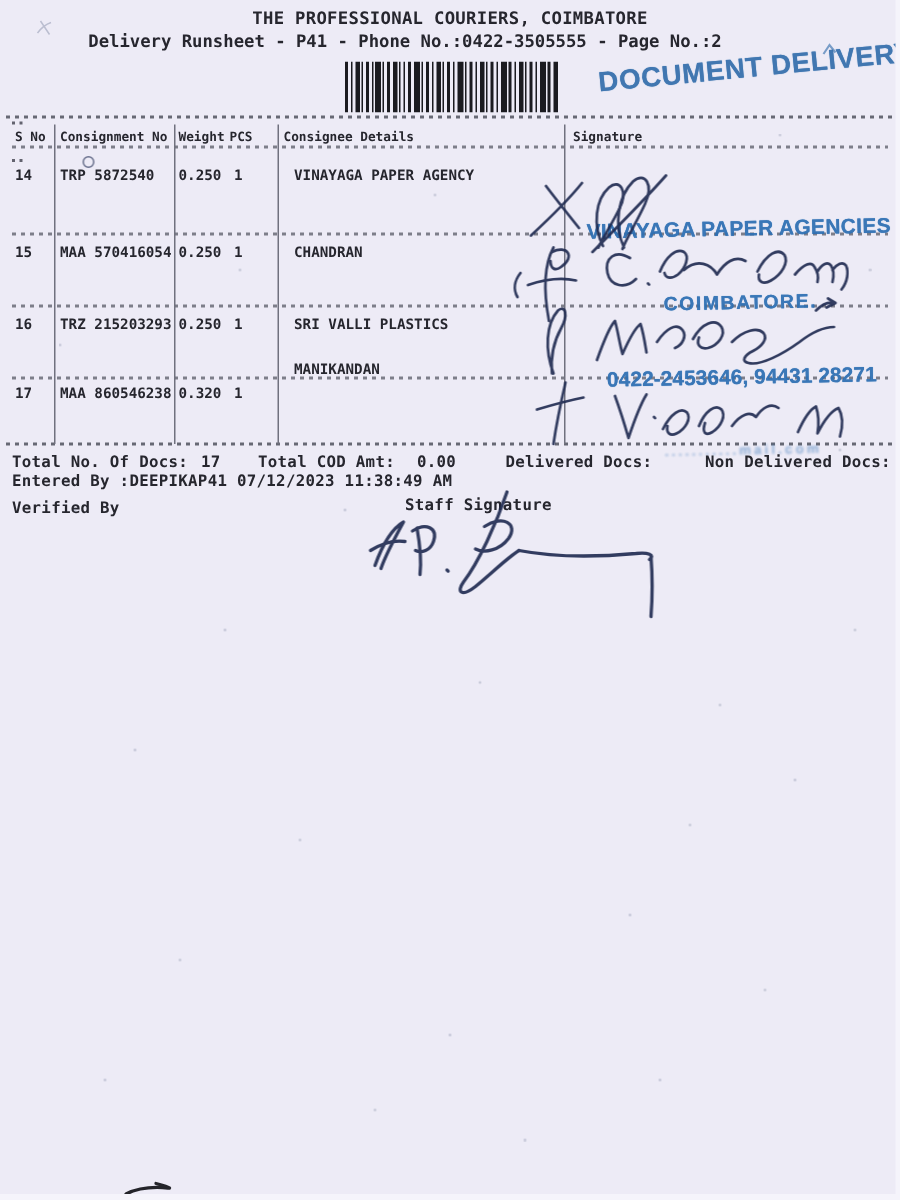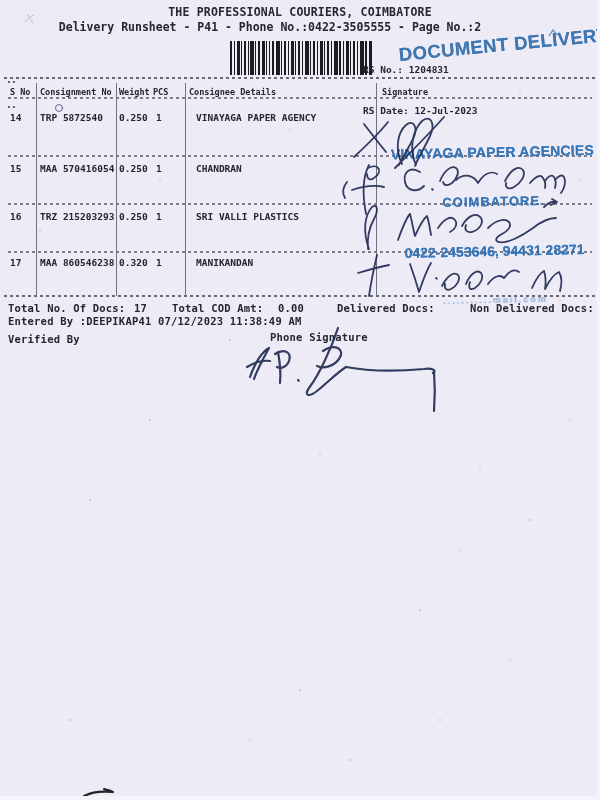--- a/index.html
+++ b/index.html
@@ -86,24 +86,20 @@
         <rect x="116" width="3" height="34"></rect>
       <rect x="120" width="1" height="34"></rect>
         <rect x="123" width="2" height="34"></rect>
         <rect x="127" width="1" height="34"></rect>
       <rect x="130" width="4" height="34"></rect>
         <rect x="135" width="2" height="34"></rect>
         <rect x="139" width="3" height="34"></rect>
     </g>
   </svg>
 
-  <div class="abs meta meta-right">
-    <div>RS No.: 1204831</div>
-    <div>RS Date: 12-Jul-2023</div>
-  </div>
 
   <div class="abs stamp-dd">DOCUMENT DELIVERY</div>
 
   <div class="dot strong" style="top:77px;left:4px;width:592px;"></div>
   <div class="dot" style="top:97px;left:8px;width:584px;"></div>
   <div class="dot" style="top:155px;left:8px;width:584px;"></div>
   <div class="dot" style="top:203px;left:8px;width:584px;"></div>
   <div class="dot" style="top:251px;left:8px;width:584px;"></div>
   <div class="dot strong" style="top:295px;left:4px;width:592px;"></div>
 
@@ -141,39 +137,39 @@
     <div class="abs cell" style="top:211px;left:119px;">0.250</div>
     <div class="abs cell" style="top:211px;left:156px;">1</div>
     <div class="abs cell" style="top:211px;left:196px;">SRI VALLI PLASTICS</div>
   </div>
 
   <div>
     <div class="abs cell" style="top:257px;left:10px;">17</div>
     <div class="abs cell" style="top:257px;left:40px;">MAA 860546238</div>
     <div class="abs cell" style="top:257px;left:119px;">0.320</div>
     <div class="abs cell" style="top:257px;left:156px;">1</div>
-    <div class="abs cell" style="top:257px;left:196px;">MANIKANDAN</div>
+    <div class="abs cell" style="top:241px;left:196px;">MANIKANDAN</div>
   </div>
 
   <div class="abs stamp-rx">
     <div class="l1">VINAYAGA PAPER AGENCIES</div>
     <div class="l2">COIMBATORE.</div>
     <div class="l3">0422-2453646, 94431 28271</div>
     <div class="l4">...........mail.com</div>
   </div>
 
   <div class="abs sum" style="top:302px;left:8px;">Total No. Of Docs:</div>
   <div class="abs sum" style="top:302px;left:134px;">17</div>
   <div class="abs sum" style="top:302px;left:172px;">Total COD Amt:</div>
   <div class="abs sum" style="top:302px;left:278px;">0.00</div>
   <div class="abs sum" style="top:302px;left:337px;">Delivered Docs:</div>
   <div class="abs sum" style="top:302px;left:470px;">Non Delivered Docs:</div>
   <div class="abs sum" style="top:315px;left:8px;">Entered By :DEEPIKAP41 07/12/2023 11:38:49 AM</div>
   <div class="abs sum" style="top:333px;left:8px;">Verified By</div>
-  <div class="abs sum" style="top:331px;left:270px;">Phone Signature</div>
+  <div class="abs sum" style="top:331px;left:270px;">Staff Signature</div>
 
   <svg class="ink" width="600" height="800" viewBox="0 0 600 800">
     <g stroke="#212c52" stroke-width="1.8" fill="none" stroke-linecap="round" stroke-linejoin="round" opacity=".92">
 
       <g>
         <path d="M364,124 C370,132 378,142 386,152"></path>
         <path d="M388,122 C380,132 368,144 354,157"></path>
         <path d="M402,164 C395,150 397,133 406,125 C413,119 419,127 413,139 C407,151 401,160 399,165"></path>
         <path d="M416,165 C409,150 412,131 422,121 C430,114 436,123 430,136 C424,149 417,160 415,166"></path>
         <path d="M395,168 C410,153 429,134 444,117"></path>

